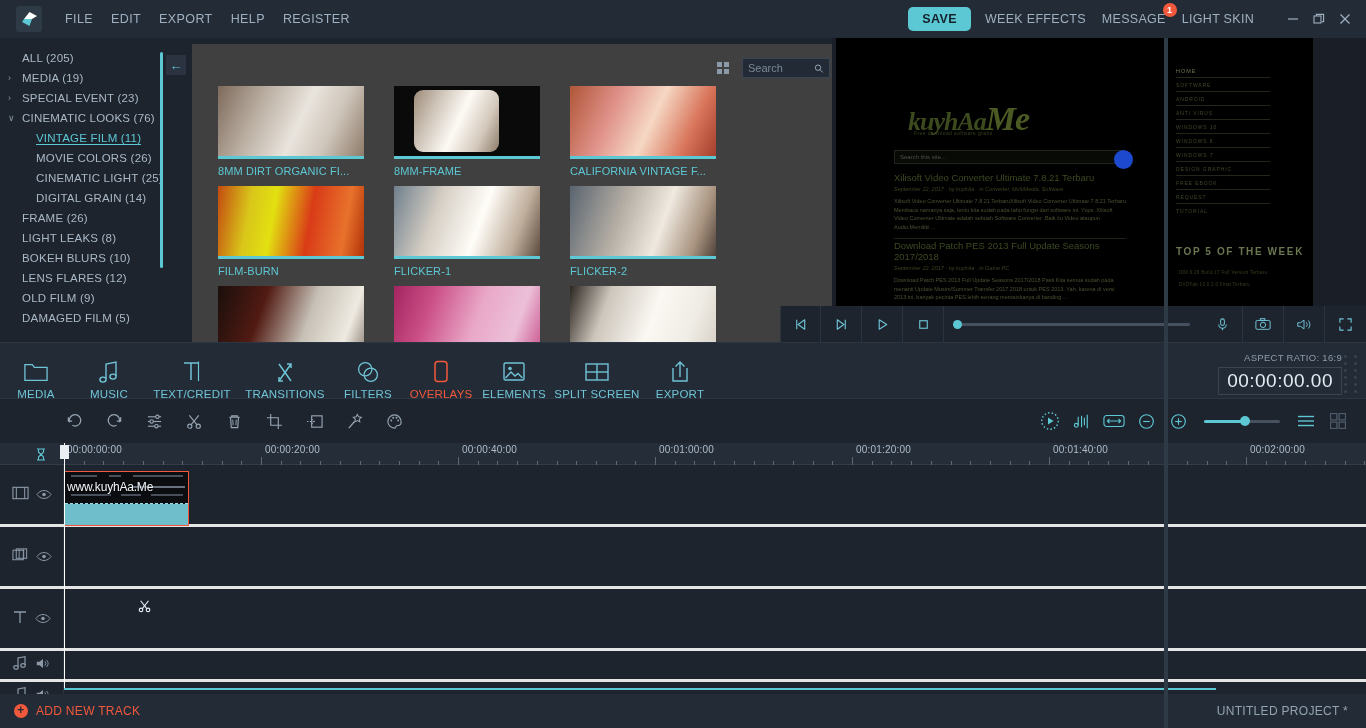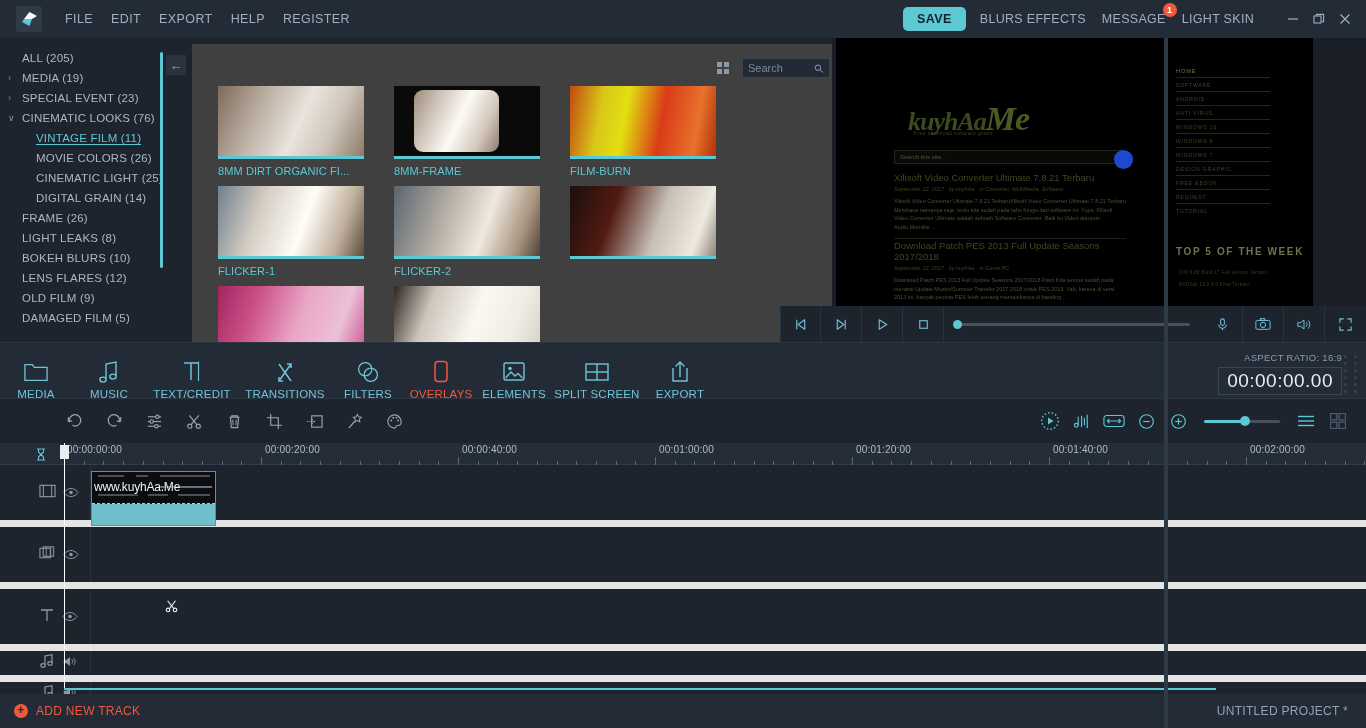--- a/index.html
+++ b/index.html
@@ -270,23 +270,22 @@
   }
   .playhead-head {
     position: absolute; left: -4px; top: 2px; width: 9px; height: 14px;
     background: #e9eef3;
   }
   .tracks {
     position: absolute; left: 0; top: 465px; width: 1366px; height: 224px;
     background: #1e242e;
   }
   .track {
-    position: relative; height: 62px; border-bottom: 7px solid #e5e5e5;
+    position: relative; height: 62px; border-bottom: 3px solid #e5e5e5;
     display: flex;
-    padding-left: 27px;
   }
   .track.small { height: 31px; }
   .track-head {
     width: 64px; height: 100%; display: flex; align-items: center;
     justify-content: center; gap: 7px; background: #1e242e;
     border-right: 1px solid #2a3340;
   }
   .track-body { flex: 1; position: relative; }
   .clip {
     position: absolute; left: 0; top: 6px; width: 125px; height: 55px;
@@ -345,21 +344,21 @@
       </svg>
     </div>
     <div class="menu-item">FILE</div>
     <div class="menu-item">EDIT</div>
     <div class="menu-item">EXPORT</div>
     <div class="menu-item">HELP</div>
     <div class="menu-item">REGISTER</div>
 
     <div class="top-right">
       <button class="save-btn">SAVE</button>
-      <div class="top-link">BLURS EFFECTS</div>
+      <div class="top-link">WEEK EFFECTS</div>
       <div class="top-link">
         <span>MESSAGE</span>
         <span class="badge">1</span>
       </div>
       <div class="top-link">LIGHT SKIN</div>
       <div class="win-btns">
         <div class="win-btn">
           <svg width="12" height="12" viewBox="0 0 12 12">
               <line x1="1" y1="6" x2="11" y2="6" stroke="#9fb0c0" stroke-width="1.2"></line>
             </svg>
@@ -458,20 +457,24 @@
     <div class="grid" id="library-grid">
         <div class="cell">
           <div class="thumb t-a"></div>
           <div class="cell-label">8MM DIRT ORGANIC FI...</div>
         </div>
         <div class="cell">
           <div class="thumb t-b">
             <div class="inner"></div>
           </div>
           <div class="cell-label">8MM-FRAME</div>
+        </div>
+        <div class="cell">
+          <div class="thumb t-c"></div>
+          <div class="cell-label">CALIFORNIA VINTAGE F...</div>
         </div>
         <div class="cell">
           <div class="thumb t-d"></div>
           <div class="cell-label">FILM-BURN</div>
         </div>
         <div class="cell">
           <div class="thumb t-e"></div>
           <div class="cell-label">FLICKER-1</div>
         </div>
         <div class="cell">

